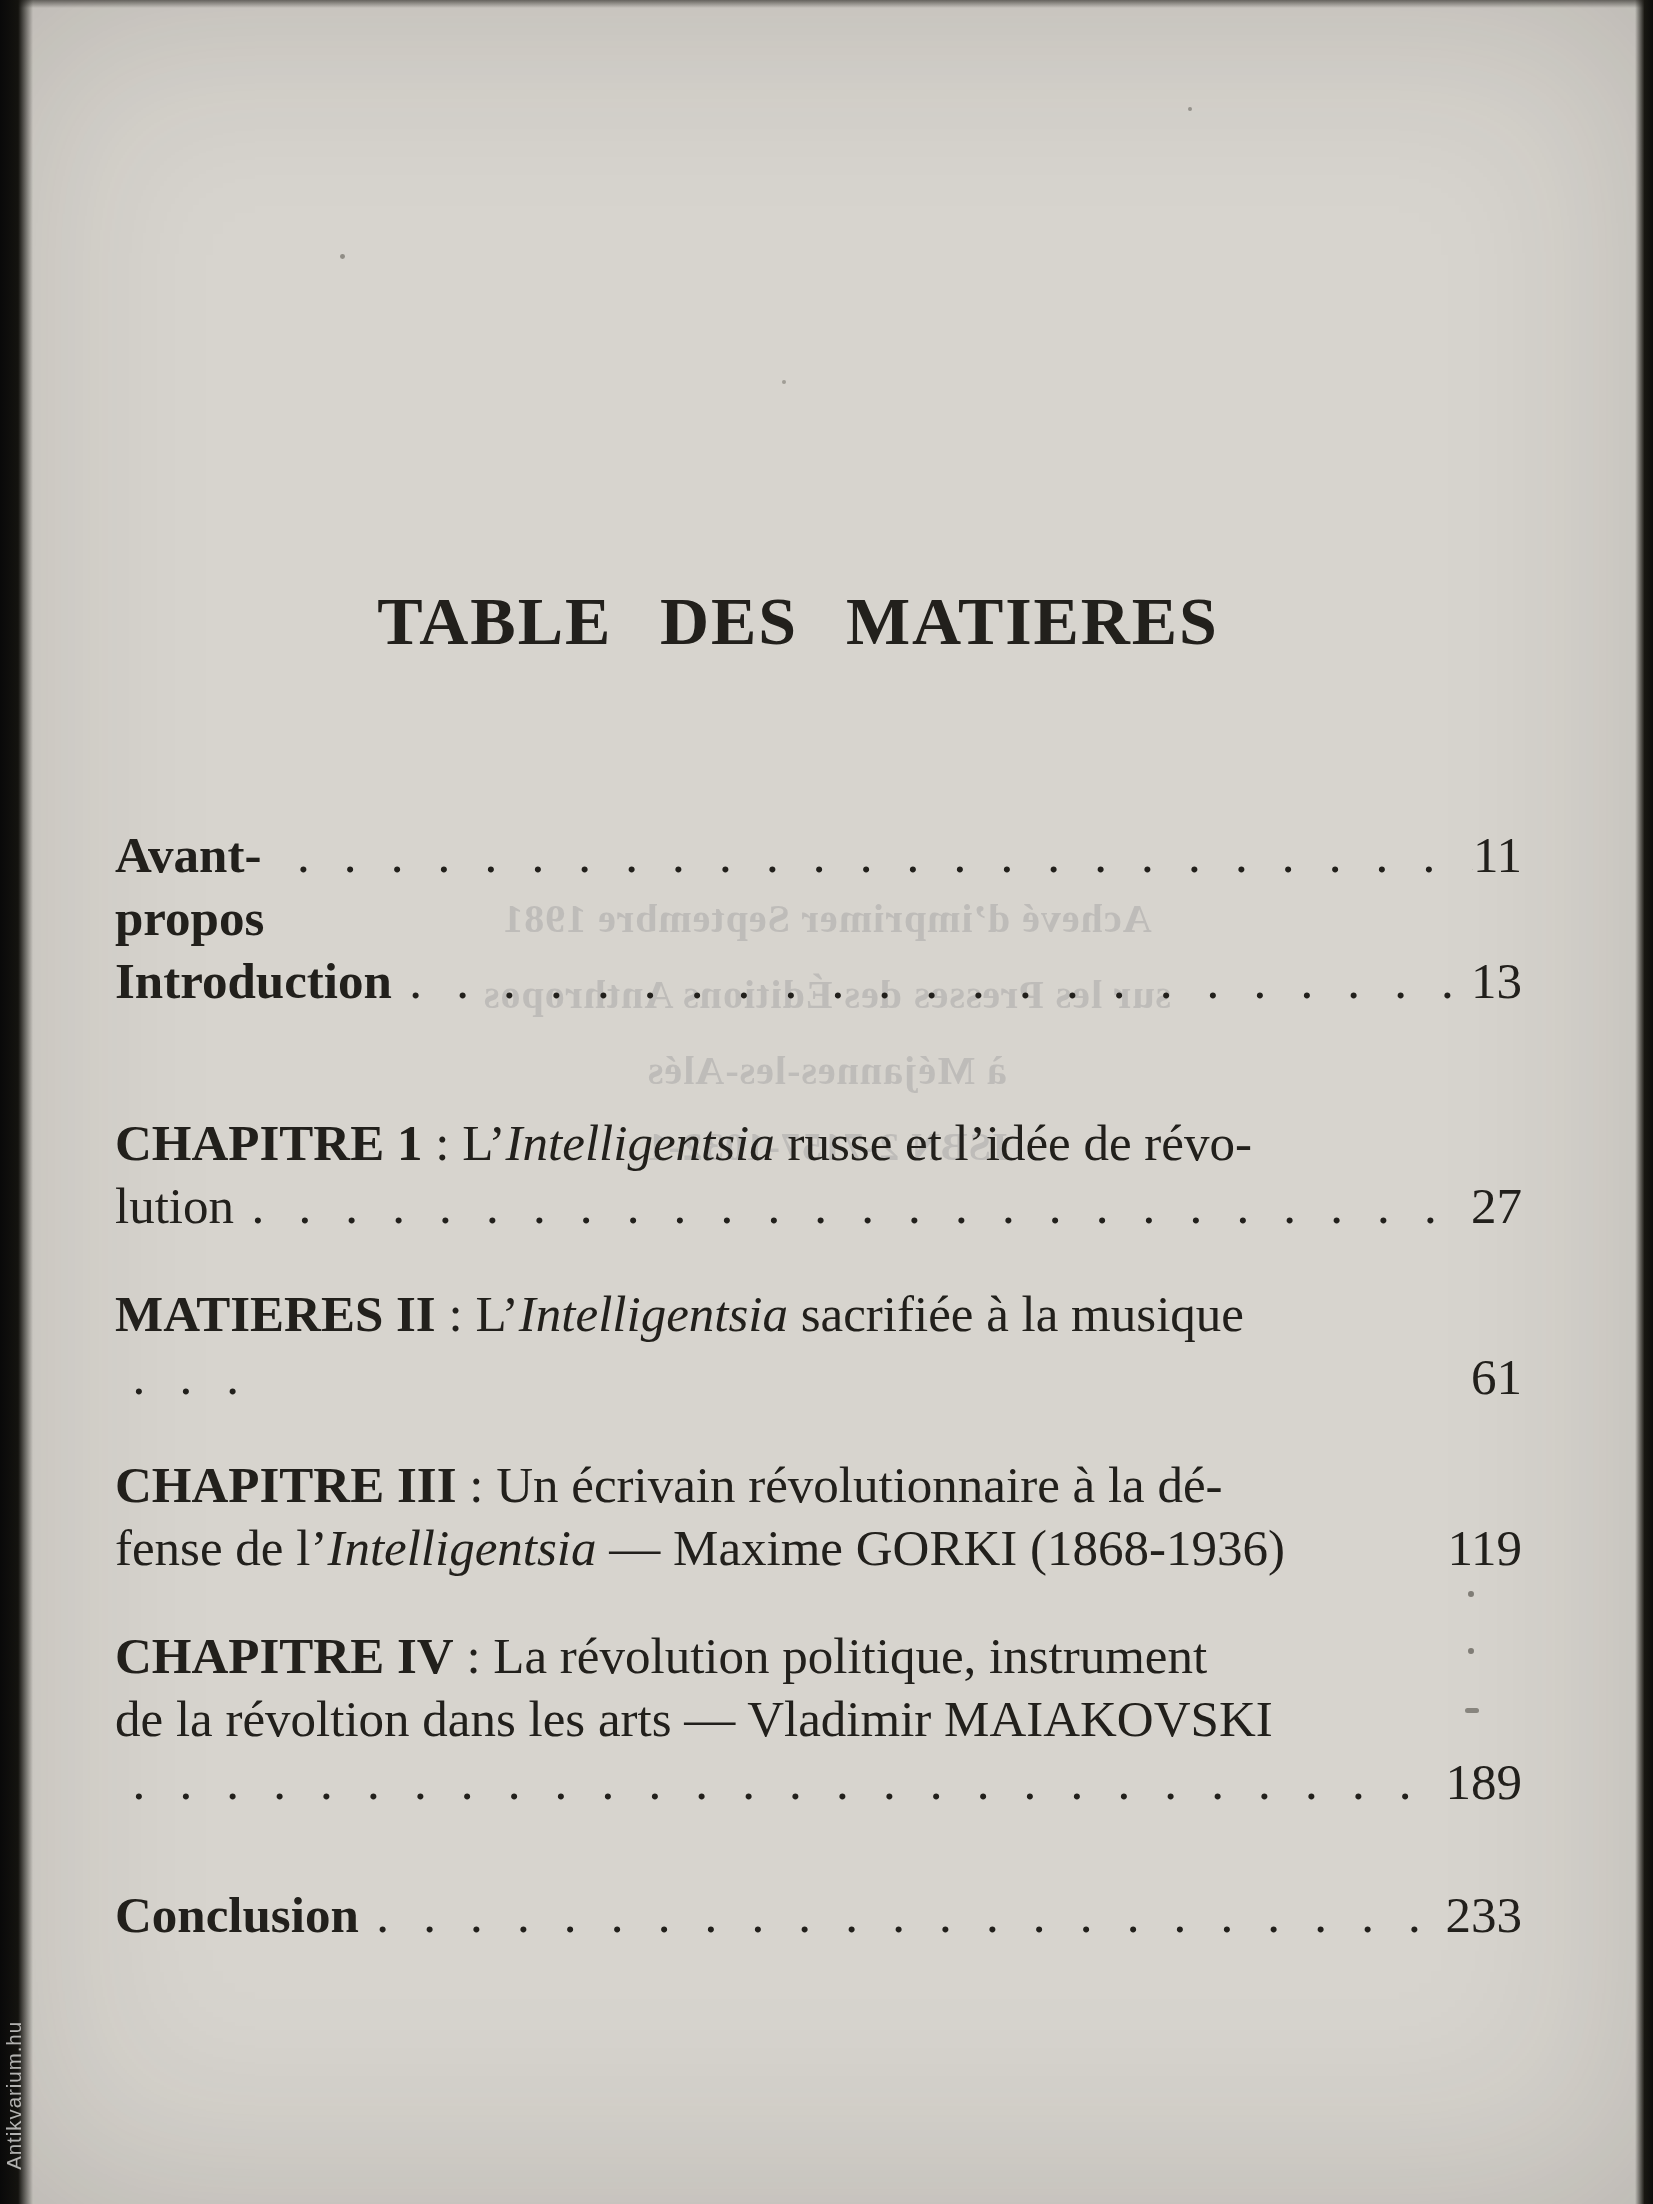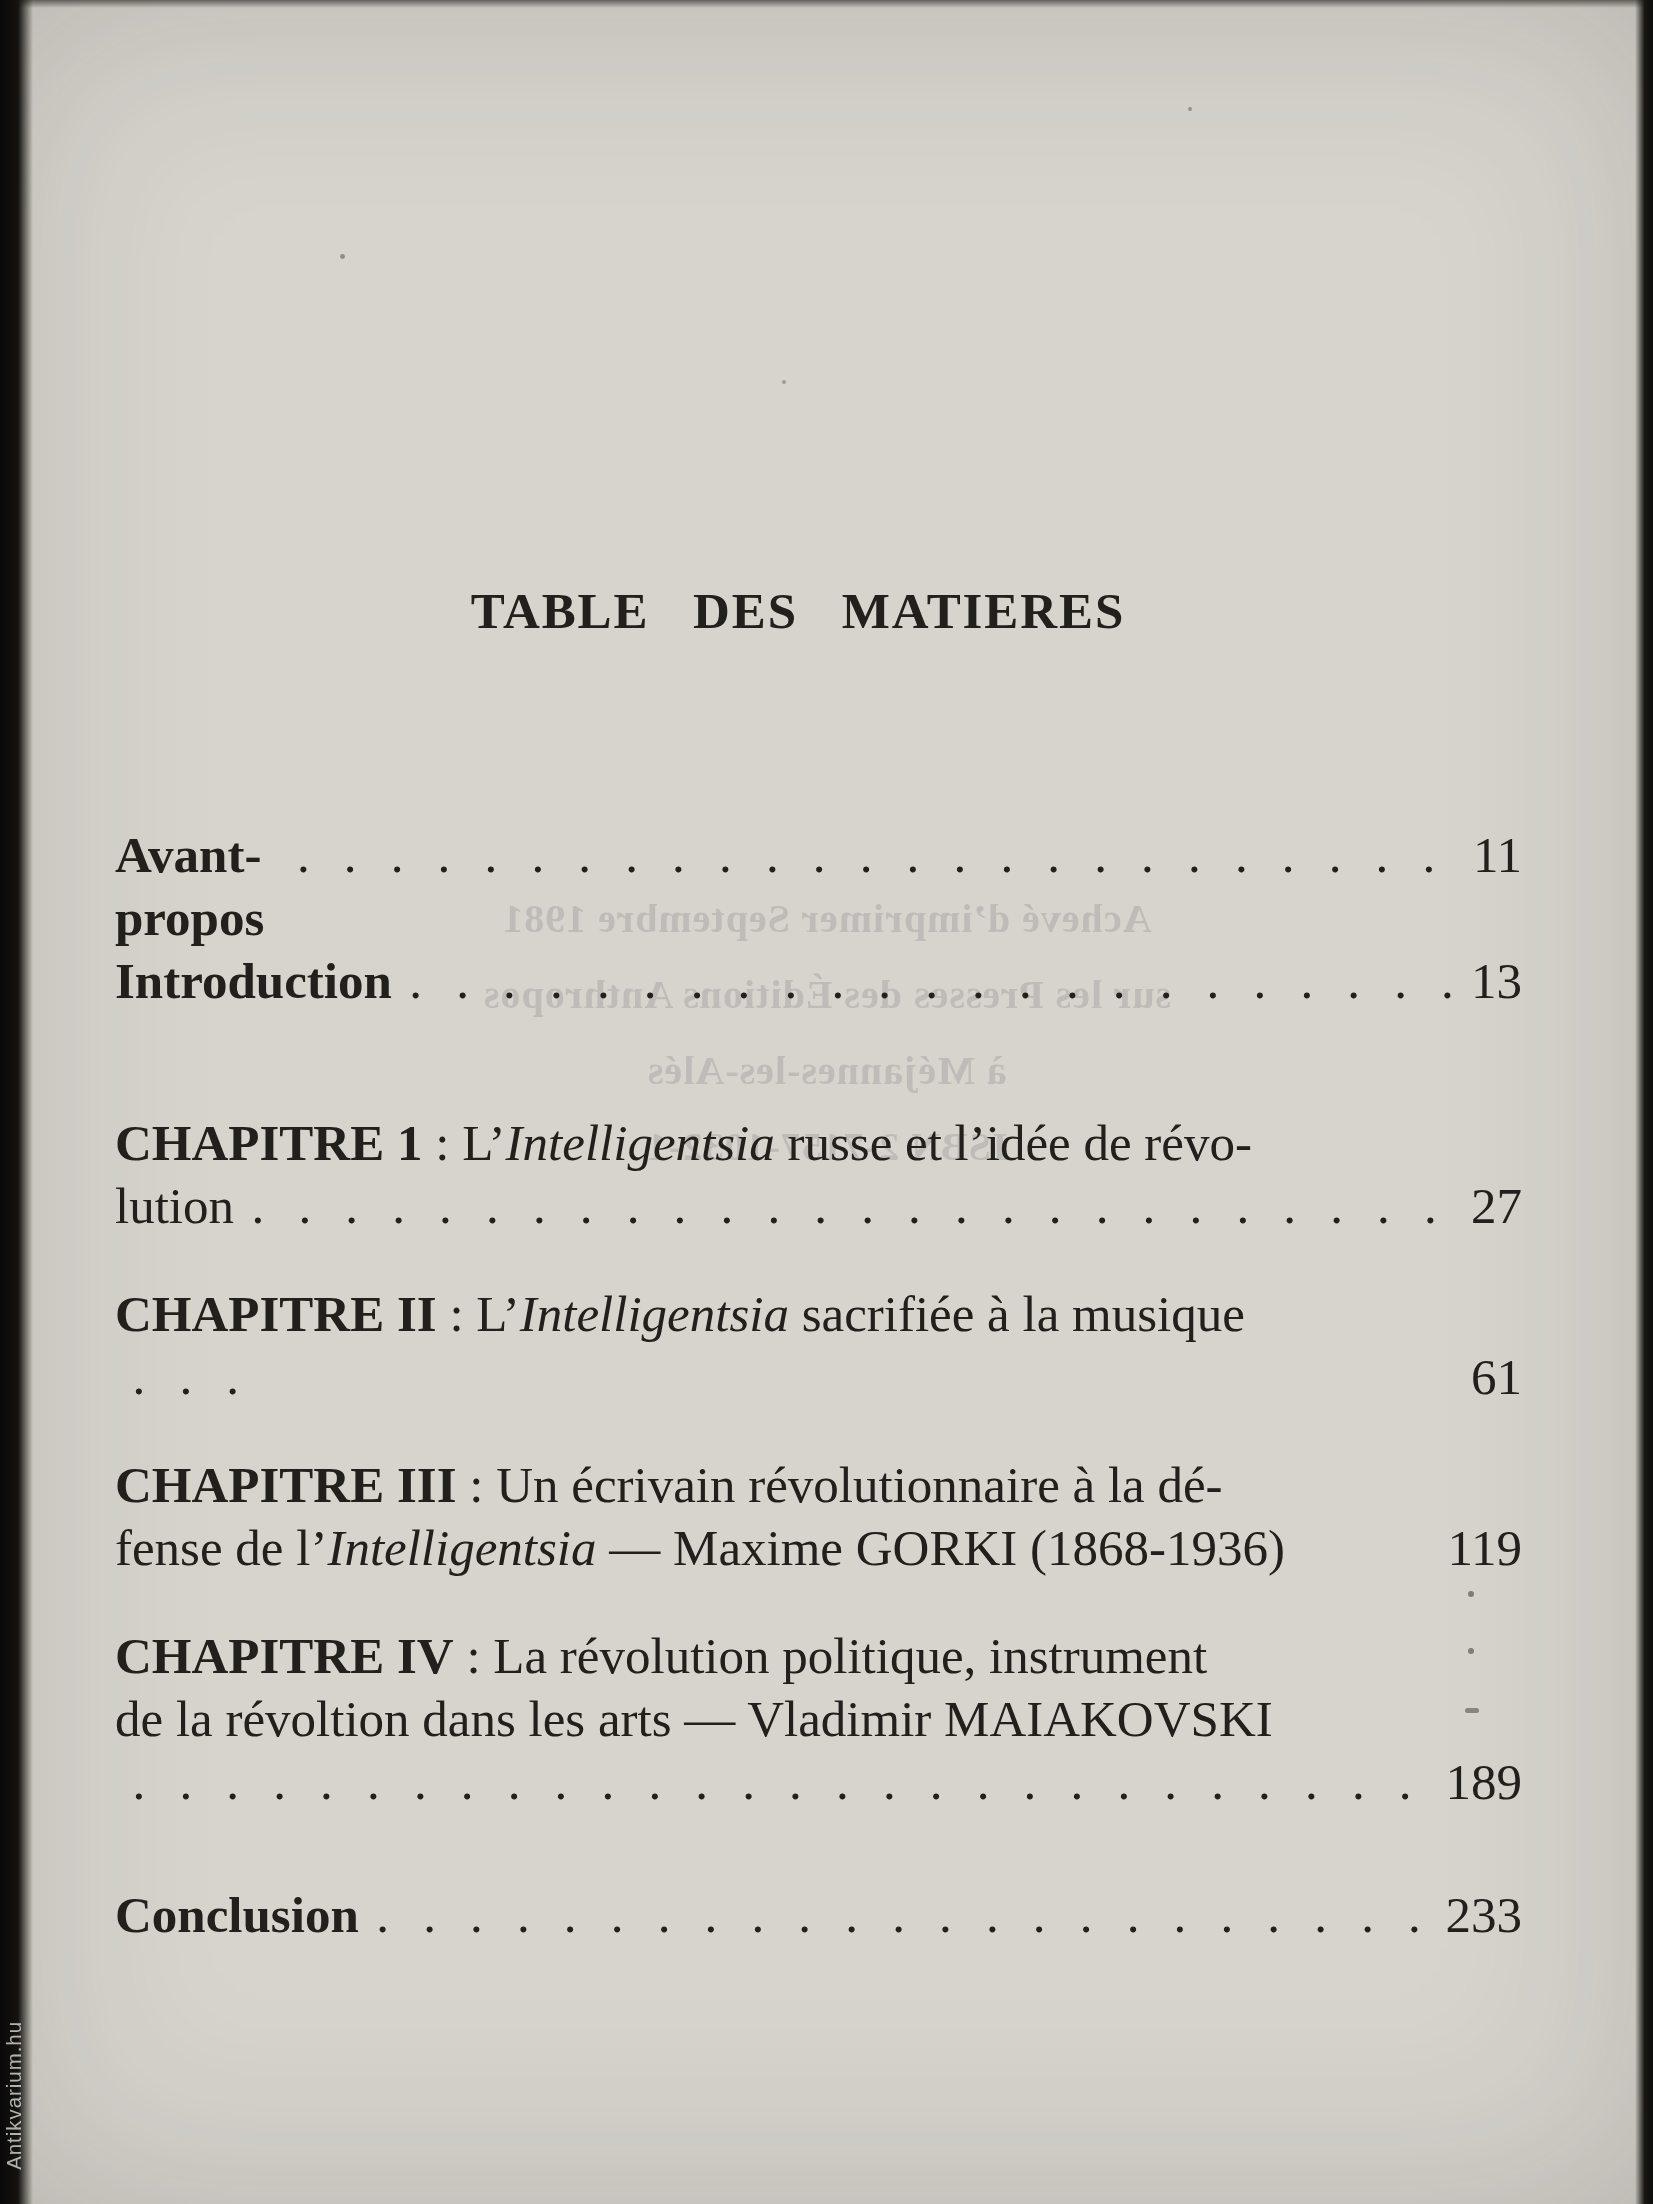--- a/index.html
+++ b/index.html
@@ -18,21 +18,21 @@
   .edge-top{position:absolute;left:0;right:0;top:0;height:7.8px;background:linear-gradient(to bottom,rgba(20,18,14,.55),rgba(20,18,14,0));z-index:4;}
   .watermark{
     position:absolute;left:2.9px;bottom:35px;z-index:6;
     writing-mode:vertical-rl;transform:rotate(180deg);
     font-family:"Liberation Sans","DejaVu Sans",sans-serif;
     font-size:20.4px;letter-spacing:1px;color:rgba(240,240,238,0.72);
   }
   .title{
     position:absolute;left:0;right:58px;top:582px;z-index:3;
     margin:0;text-align:center;
-    font-size:51px;font-weight:bold;
+    font-size:68px;font-weight:bold;
     letter-spacing:1.9px;word-spacing:29px;
   }
   .bleed{
     position:absolute;top:881px;left:50%;z-index:1;
     transform:translateX(-50%) scaleX(-1);
     text-align:center;white-space:nowrap;
     font-size:40px;line-height:76px;font-weight:bold;
     color:rgba(70,72,82,0.17);
     letter-spacing:1px;
   }
@@ -96,21 +96,21 @@
     <div class="entry m-ch">
       <div class="line"><span class="b">CHAPITRE 1</span><span> : </span><span>L’</span><span class="i">Intelligentsia</span><span> russe et l’idée de révo-</span></div>
       <div class="flexline">
         <span>lution</span>
         <span class="leader">. . . . . . . . . . . . . . . . . . . . . . . . . . . . . . . . . . . . . . . . . . . . .</span>
         <span class="pg">27</span>
       </div>
     </div>
 
     <div class="entry m-ch">
-      <div class="line"><span class="b">CHAPITRE II</span><span> : </span><span>L’</span><span class="i">Intelligentsia</span><span> sacrifiée à la musique</span></div>
+      <div class="line"><span class="b">MATIERES II</span><span> : </span><span>L’</span><span class="i">Intelligentsia</span><span> sacrifiée à la musique</span></div>
       <div class="flexline">
         <span class="leader">. . .</span>
         <span class="pg">61</span>
       </div>
     </div>
 
     <div class="entry m-ch">
       <div class="line"><span class="b">CHAPITRE III</span><span> : </span><span>Un écrivain révolutionnaire à la dé-</span></div>
       <div class="flexline">
         <span><span>fense de l’</span><span class="i">Intelligentsia</span><span> — Maxime GORKI (1868-1936)</span></span>

